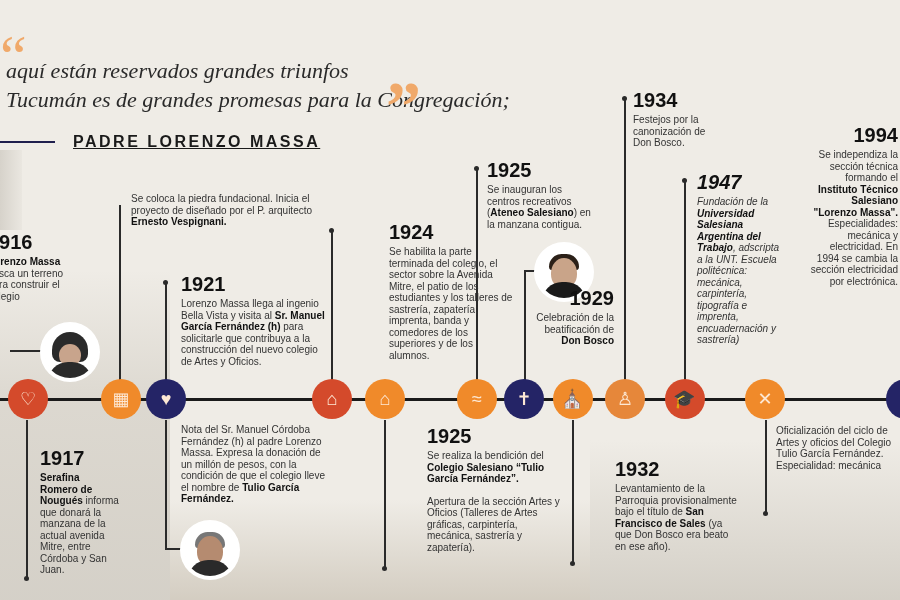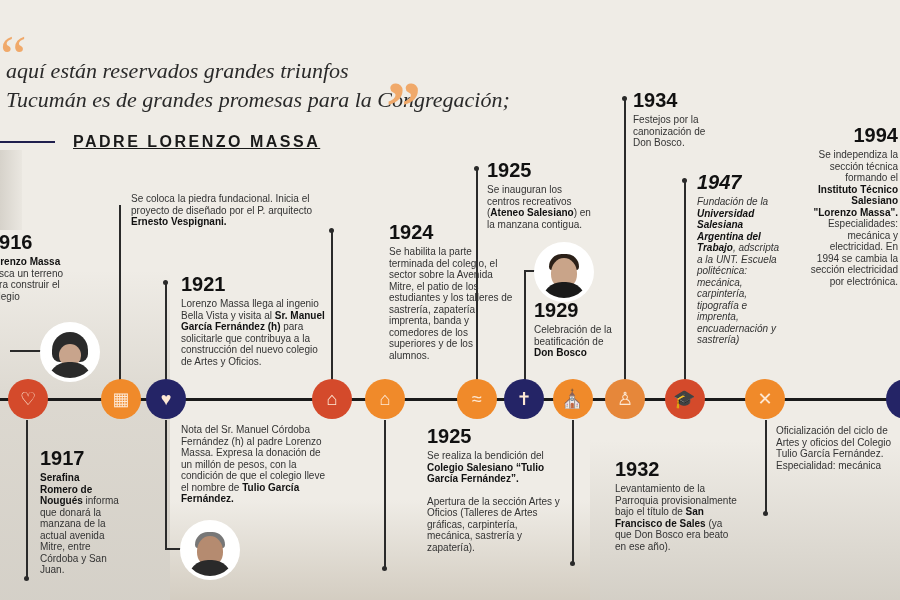--- a/index.html
+++ b/index.html
@@ -176,21 +176,21 @@
   <span>Se realiza la bendición del </span><b>Colegio Salesiano “Tulio García Fernández”.</b>
   <div style="height:11px;"></div>
   <span>Apertura de la sección Artes y Oficios (Talleres de Artes gráficas, carpintería, mecánica, sastrería y zapatería).</span>
 </div>
 
 <div class="event" style="left:487px;top:160px;width:110px;">
   <span class="year">1925</span>
   <span>Se inauguran los centros recreativos (</span><b>Ateneo Salesiano</b><span>) en la manzana contigua.</span>
 </div>
 
-<div class="event" style="left:534px;top:300px;width:80px;">
+<div class="event" style="left:534px;top:288px;width:80px;text-align:right;">
   <span class="year">1929</span>
   <span>Celebración de la beatificación de </span><b>Don Bosco</b>
 </div>
 
 <div class="event" style="left:615px;top:459px;width:125px;">
   <span class="year">1932</span>
   <span>Levantamiento de la Parroquia provisionalmente bajo el título de </span><b>San Francisco de Sales</b><span> (ya que Don Bosco era beato en ese año).</span>
 </div>
 
 <div class="event" style="left:633px;top:90px;width:80px;">

